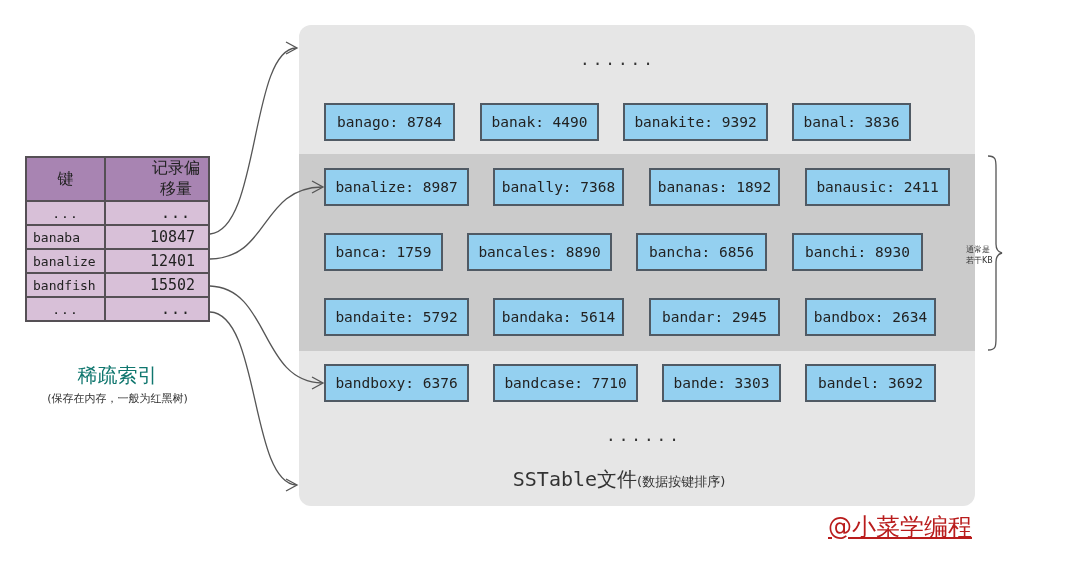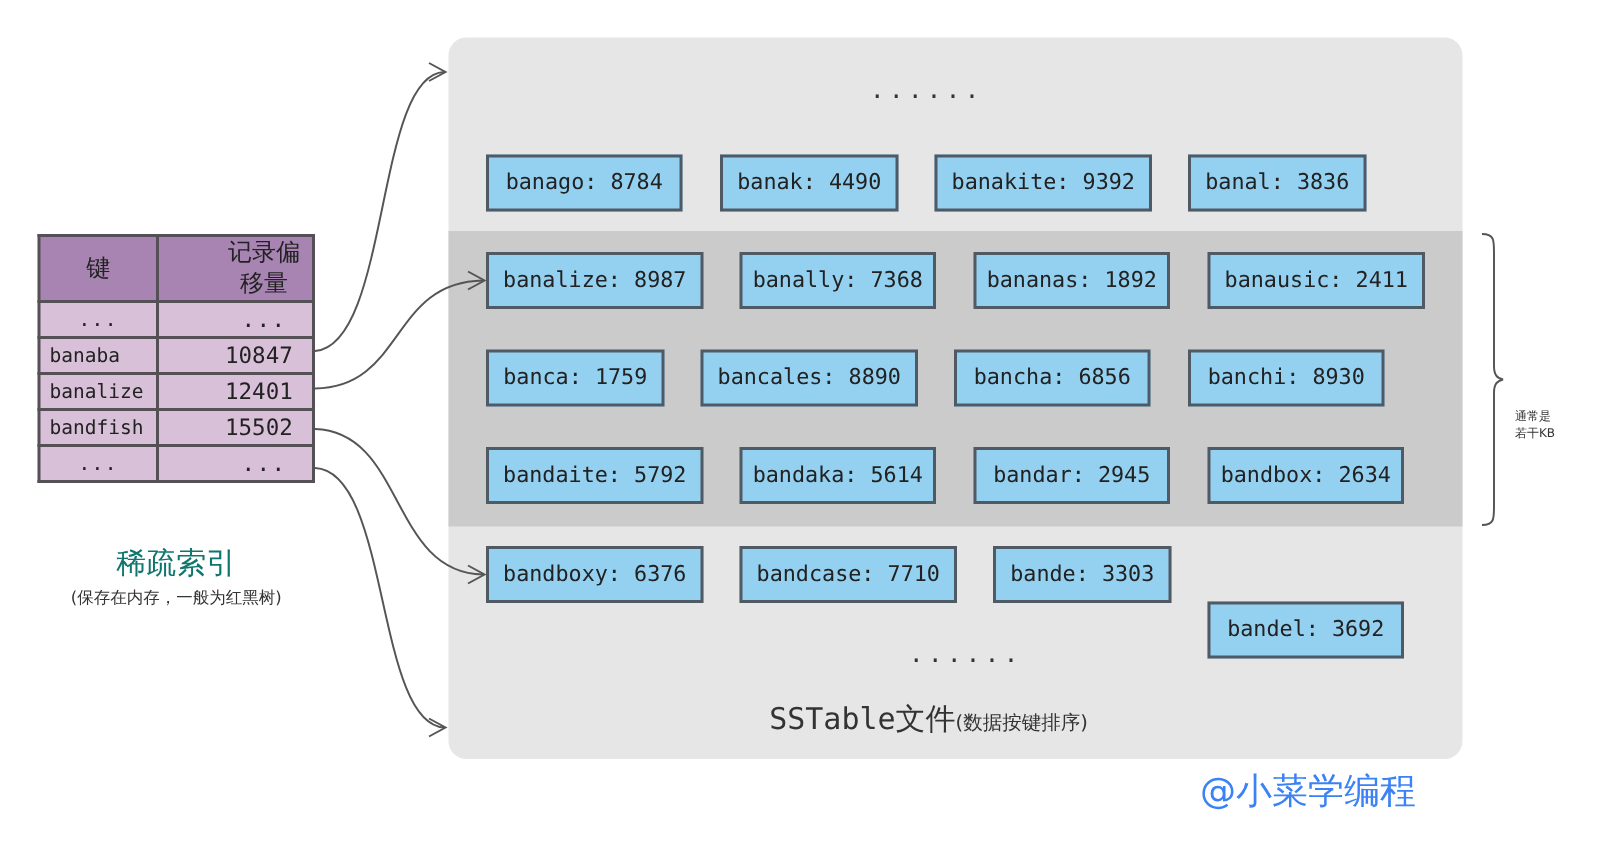--- a/index.html
+++ b/index.html
@@ -24,22 +24,22 @@
   .block { position:absolute; left:299px; top:154px; width:676px; height:197px; background:#cbcbcb; }
   .dots-row { position:absolute; font-family:"DejaVu Sans Mono", monospace; font-size:16px; color:#333; letter-spacing:3px; }
 
   .rec { position:absolute; height:38px; box-sizing:border-box; background:#94d0f0; border:2px solid #505a64;
          font-family:"DejaVu Sans Mono", monospace; font-size:14.5px; color:#222; display:flex; align-items:center; justify-content:center; white-space:nowrap; }
 
   .ss-title { position:absolute; left:299px; width:640px; top:466px; text-align:center; color:#333; }
   .ss-title .main { font-size:20px; font-family:"DejaVu Sans Mono", monospace; }
   .ss-title .sub { font-size:13px; }
 
-  .brace-label { position:absolute; left:1010px; top:244px; font-size:8px; color:#333; line-height:11px;margin-top:28px; }
-  .watermark { position:absolute; left:800px; top:511px; font-size:24px; color:#3b82f6; }
+  .brace-label { position:absolute; left:966px; top:244px; font-size:8px; color:#333; line-height:11px; }
+  .watermark { position:absolute; left:828px; top:511px; font-size:24px; color:#b91c1c;text-decoration:underline; }
 
   svg.overlay { position:absolute; left:0; top:0; }
 </style>
 </head>
 <body>
 
 <div class="sstable"></div>
 <div class="block"></div>
 
 <div class="dots-row" style="left:580px; top:50px;">......</div>
@@ -61,21 +61,21 @@
 <div class="rec" style="left:792px; top:233px; width:131px;">banchi: 8930</div>
 
 <div class="rec" style="left:324px; top:298px; width:145px;">bandaite: 5792</div>
 <div class="rec" style="left:493px; top:298px; width:131px;">bandaka: 5614</div>
 <div class="rec" style="left:649px; top:298px; width:131px;">bandar: 2945</div>
 <div class="rec" style="left:805px; top:298px; width:131px;">bandbox: 2634</div>
 
 <div class="rec" style="left:324px; top:364px; width:145px;">bandboxy: 6376</div>
 <div class="rec" style="left:493px; top:364px; width:145px;">bandcase: 7710</div>
 <div class="rec" style="left:662px; top:364px; width:119px;">bande: 3303</div>
-<div class="rec" style="left:805px; top:364px; width:131px;margin-top:37px;">bandel: 3692</div>
+<div class="rec" style="left:805px; top:364px; width:131px;">bandel: 3692</div>
 
 <div class="ss-title">
   <span class="main">SSTable文件</span><span class="sub">(数据按键排序)</span>
 </div>
 
 <table id="index-table">
   <tbody>
       <tr>
     <th class="c1">键</th>
     <th class="c2">记录偏移量</th>

